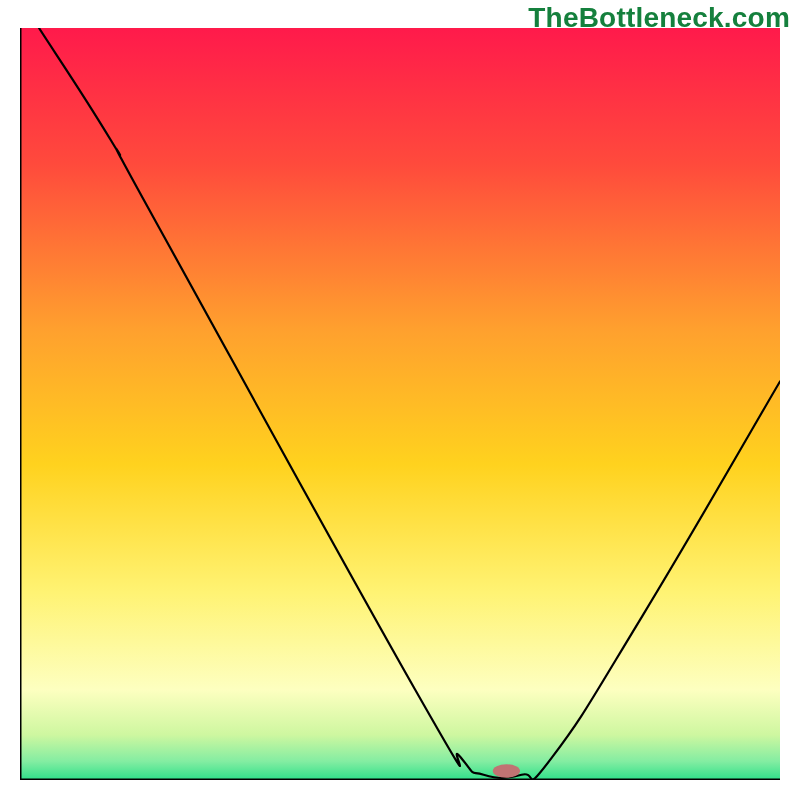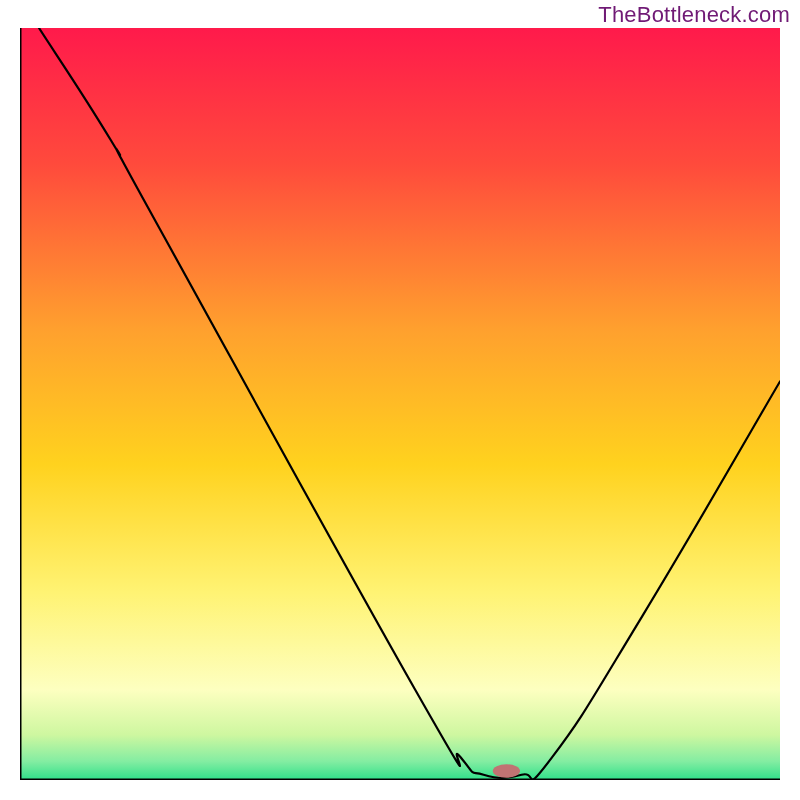--- a/index.html
+++ b/index.html
@@ -14,23 +14,23 @@
     position: relative;
     width: 800px;
     height: 800px;
     box-sizing: border-box;
   }
   .watermark {
     position: absolute;
     top: 2px;
     right: 10px;
     font-family: Arial, Helvetica, sans-serif;
-    font-size: 22px;
-    color: #701a75;
-    font-weight: 400;
+    font-size: 28px;
+    color: #15803d;
+    font-weight: 700;
     letter-spacing: 0.2px;
     z-index: 10;
   }
   .plot-wrap {
     position: absolute;
     left: 20px;
     top: 28px;
     width: 760px;
     height: 752px;
   }

